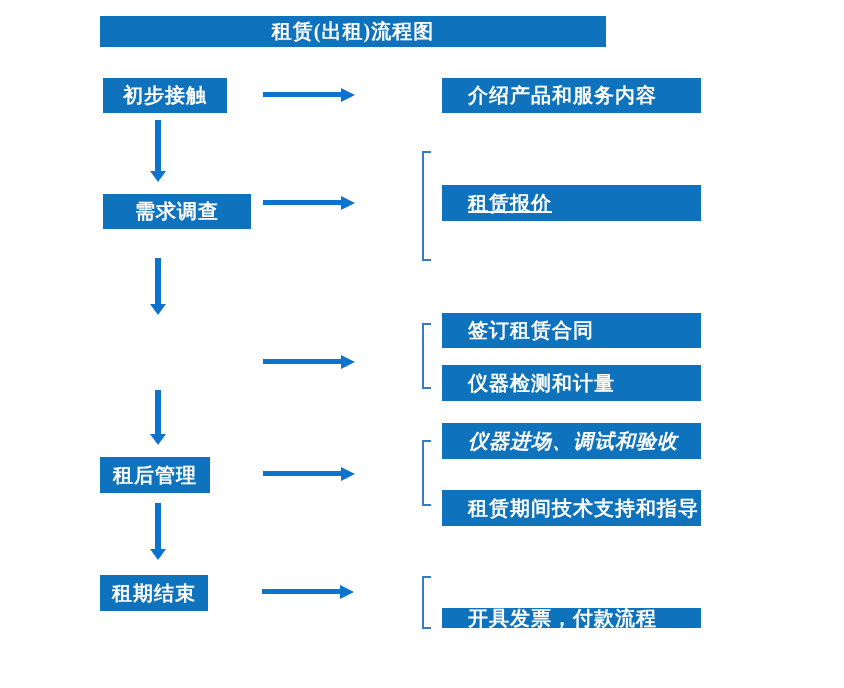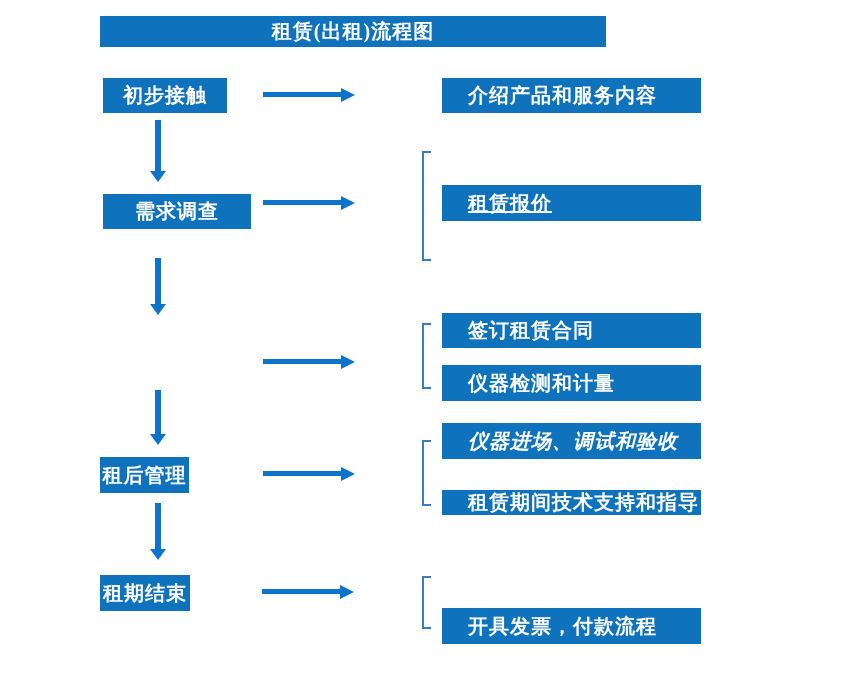--- a/index.html
+++ b/index.html
@@ -69,34 +69,34 @@
 </style>
 </head>
 <body>
 
 <div class="canvas">
 
   <div class="bluebox titlebar" style="left:100px;top:16px;width:506px;height:31px;">租赁(出租)流程图</div>
 
   <div class="bluebox stagebox" style="left:103px;top:78px;width:124px;height:35px;">初步接触</div>
   <div class="bluebox stagebox" style="left:103px;top:194px;width:148px;height:35px;">需求调查</div>
-  <div class="bluebox stagebox" style="left:100px;top:457px;width:89px;height:36px;">租后管理</div>
-  <div class="bluebox stagebox" style="left:100px;top:575px;width:90px;height:36px;">租期结束</div>
+  <div class="bluebox stagebox" style="left:100px;top:457px;width:110px;height:36px;">租后管理</div>
+  <div class="bluebox stagebox" style="left:100px;top:575px;width:108px;height:36px;">租期结束</div>
 
   <div class="bluebox detailbox" style="left:442px;top:78px;width:259px;height:35px;">介绍产品和服务内容</div>
 
   <div class="bluebox detailbox" style="left:442px;top:185px;width:259px;height:36px;text-decoration:underline;">租赁报价</div>
 
   <div class="bluebox detailbox" style="left:442px;top:313px;width:259px;height:35px;">签订租赁合同</div>
   <div class="bluebox detailbox" style="left:442px;top:365px;width:259px;height:36px;">仪器检测和计量</div>
 
   <div class="bluebox detailbox" style="left:442px;top:423px;width:259px;height:36px;font-style:italic;">仪器进场、调试和验收</div>
-  <div class="bluebox detailbox" style="left:442px;top:490px;width:259px;height:25px;">租赁期间技术支持和指导</div>
+  <div class="bluebox detailbox" style="left:442px;top:490px;width:259px;height:36px;">租赁期间技术支持和指导</div>
 
-  <div class="bluebox detailbox" style="left:442px;top:608px;width:259px;height:36px;">开具发票，付款流程</div>
+  <div class="bluebox detailbox" style="left:442px;top:608px;width:259px;height:20px;">开具发票，付款流程</div>
 
   <div class="harrow" style="left:263px;top:88px;width:92px;">
     <div class="shaft" style="width:78px;"></div>
       <div class="head"></div>
   </div>
   <div class="harrow" style="left:263px;top:196px;width:92px;">
     <div class="shaft" style="width:78px;"></div>
       <div class="head"></div>
   </div>
   <div class="harrow" style="left:263px;top:355px;width:92px;">

